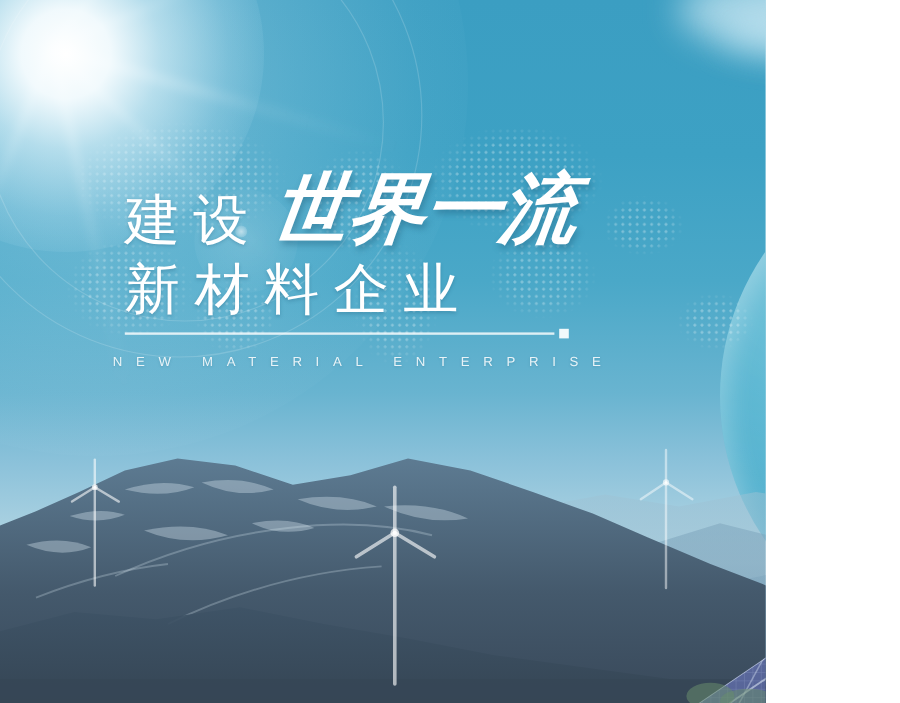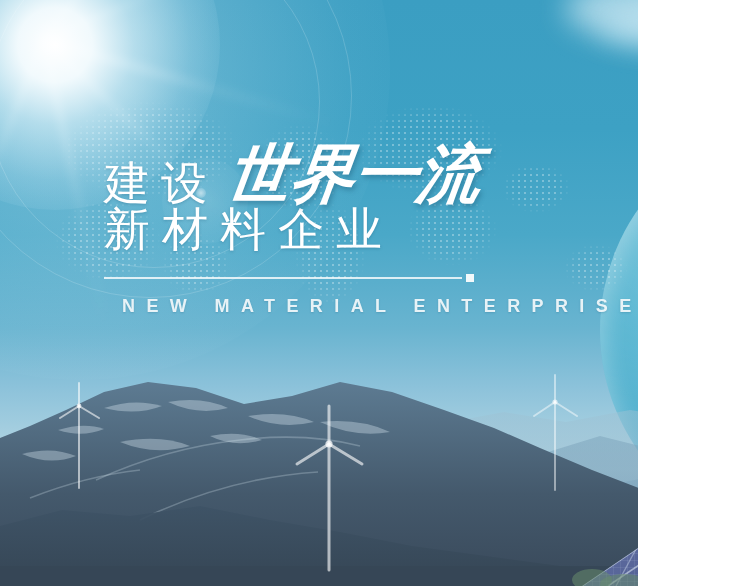--- a/index.html
+++ b/index.html
@@ -200,20 +200,21 @@
     font-weight: 800;
     color: #ffffff;
     letter-spacing: -1px;
     line-height: 1;
     font-style: italic;
     transform: skewX(-7deg);
     margin-left: 10px;
     text-shadow: 2px 3px 5px rgba(24,84,114,0.40);
   }
   .line2 {
+    margin-top: 12px;
     font-size: 46px;
     font-weight: 500;
     color: #ffffff;
     letter-spacing: 12px;
     line-height: 1;
     white-space: nowrap;
     text-shadow: 0 1px 3px rgba(30,90,120,0.32);
   }
   .rule-wrap {
     position: absolute;
@@ -228,23 +229,23 @@
     background: rgba(255,255,255,0.80);
   }
   .rule-cap {
     position: absolute;
     right: 0; top: 0;
     width: 8px; height: 8px;
     background: rgba(255,255,255,0.92);
   }
   .subtitle {
     position: absolute;
-    left: 122px; top: 296px;
-    font-size: 18px;
-    font-weight: 700;
+    left: 94px; top: 296px;
+    font-size: 11px;
+    font-weight: 400;
     color: rgba(255,255,255,0.86);
     letter-spacing: 11.4px;
     white-space: nowrap;
     text-shadow: 0 1px 2px rgba(40,100,130,0.26);
   }
 </style>
 </head>
 <body>
 
 <div id="banner">

